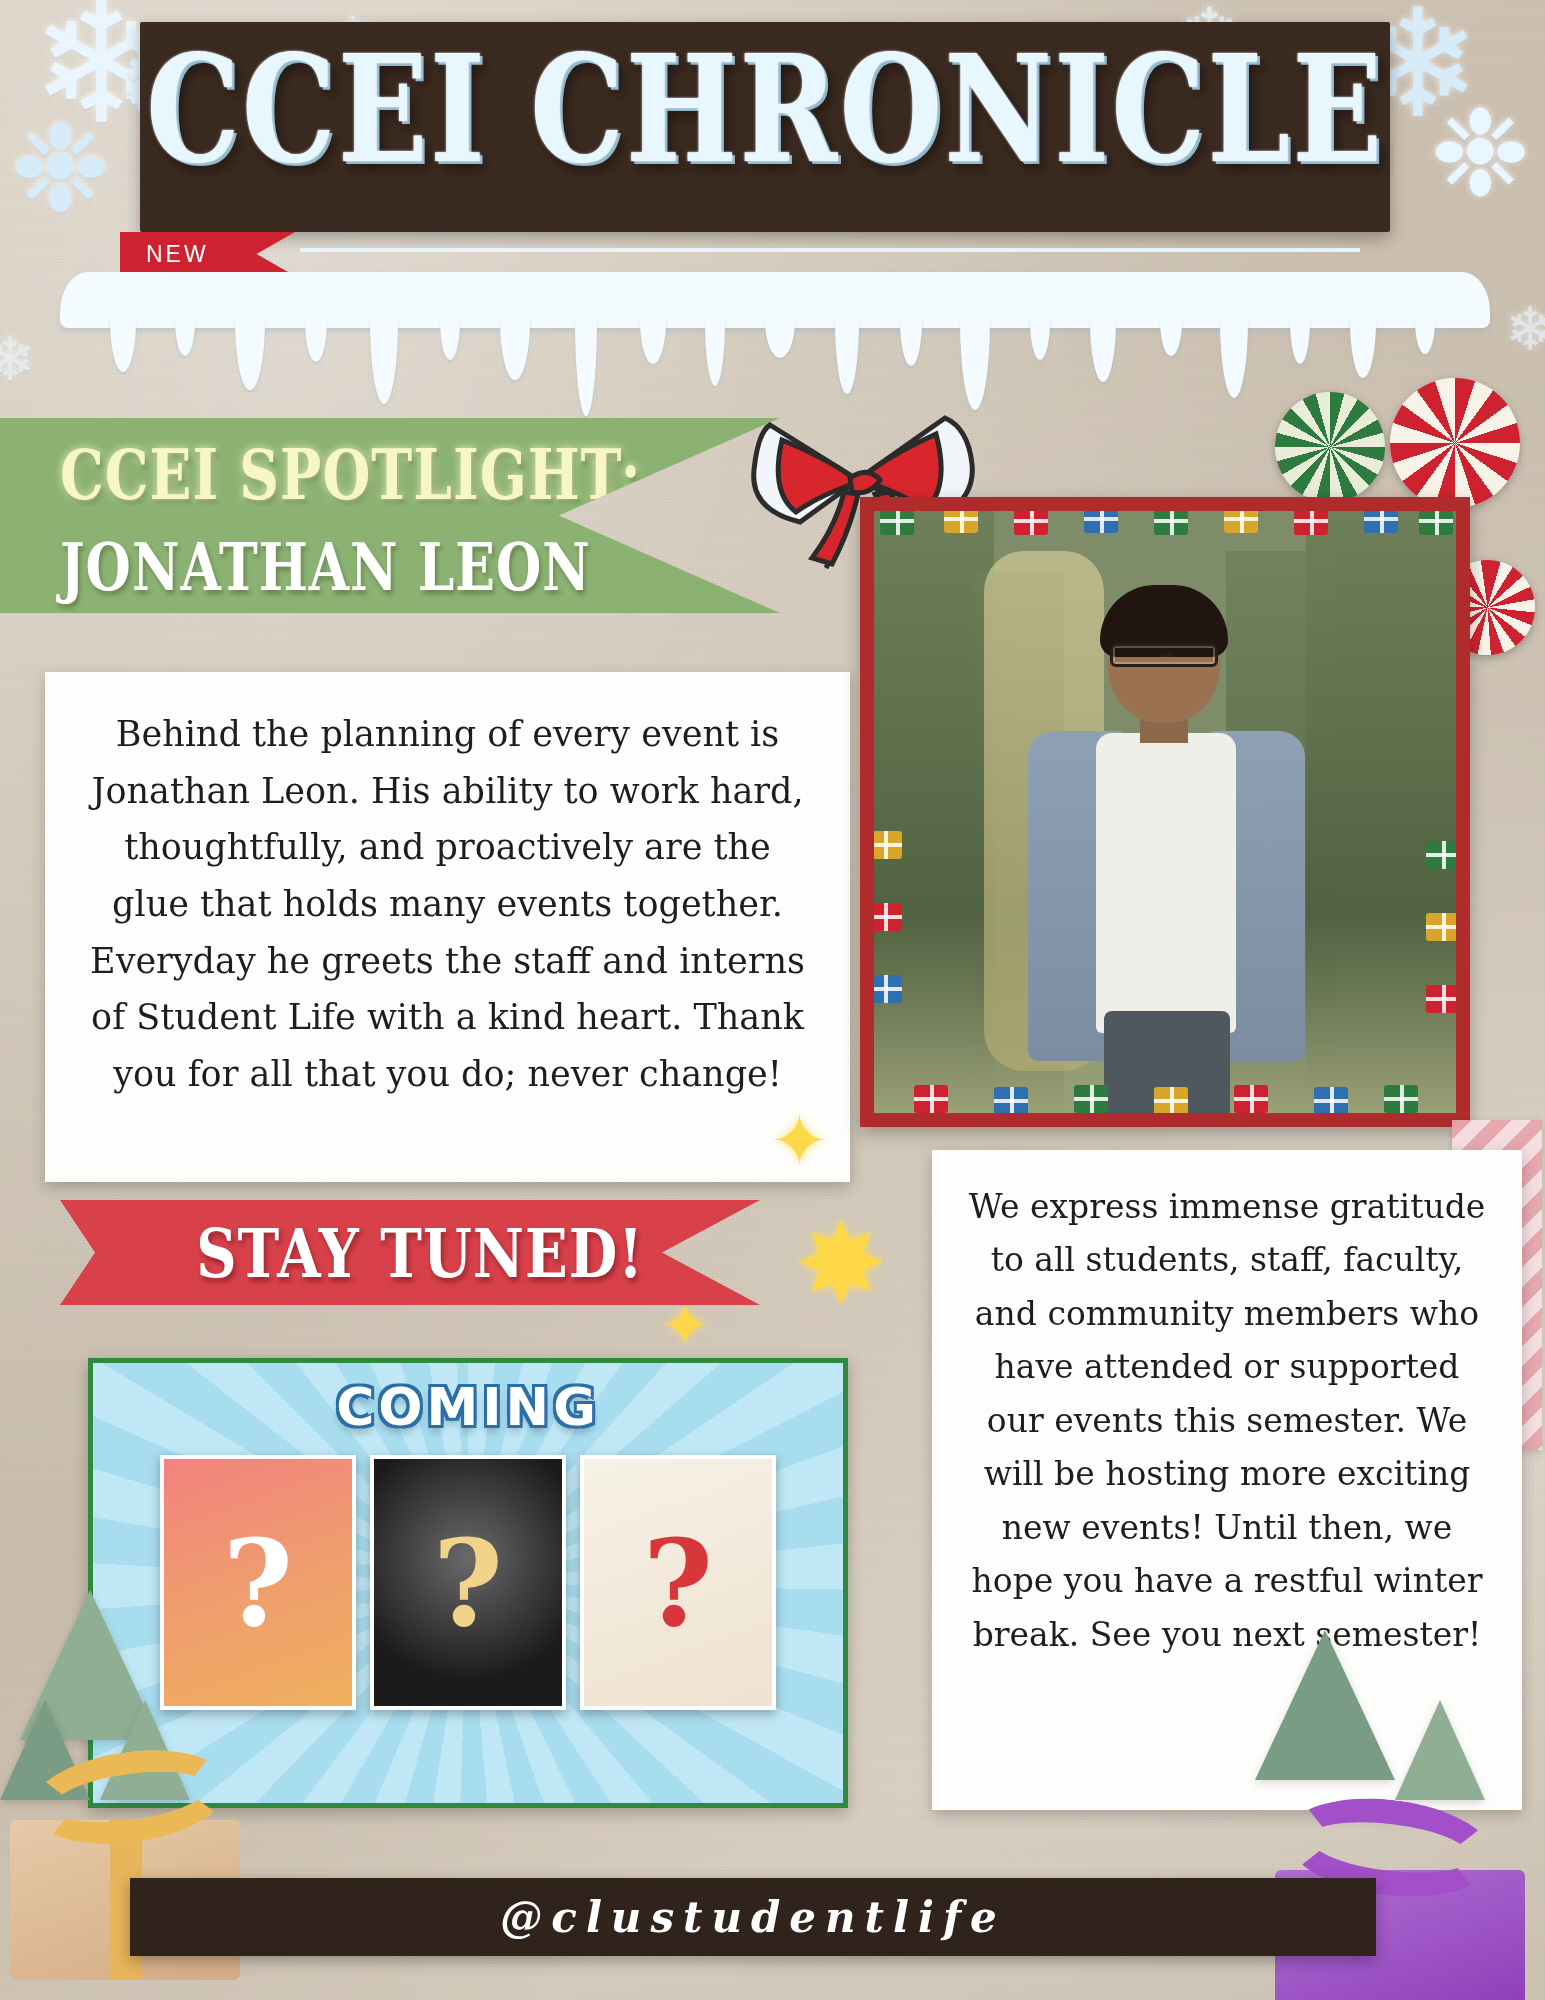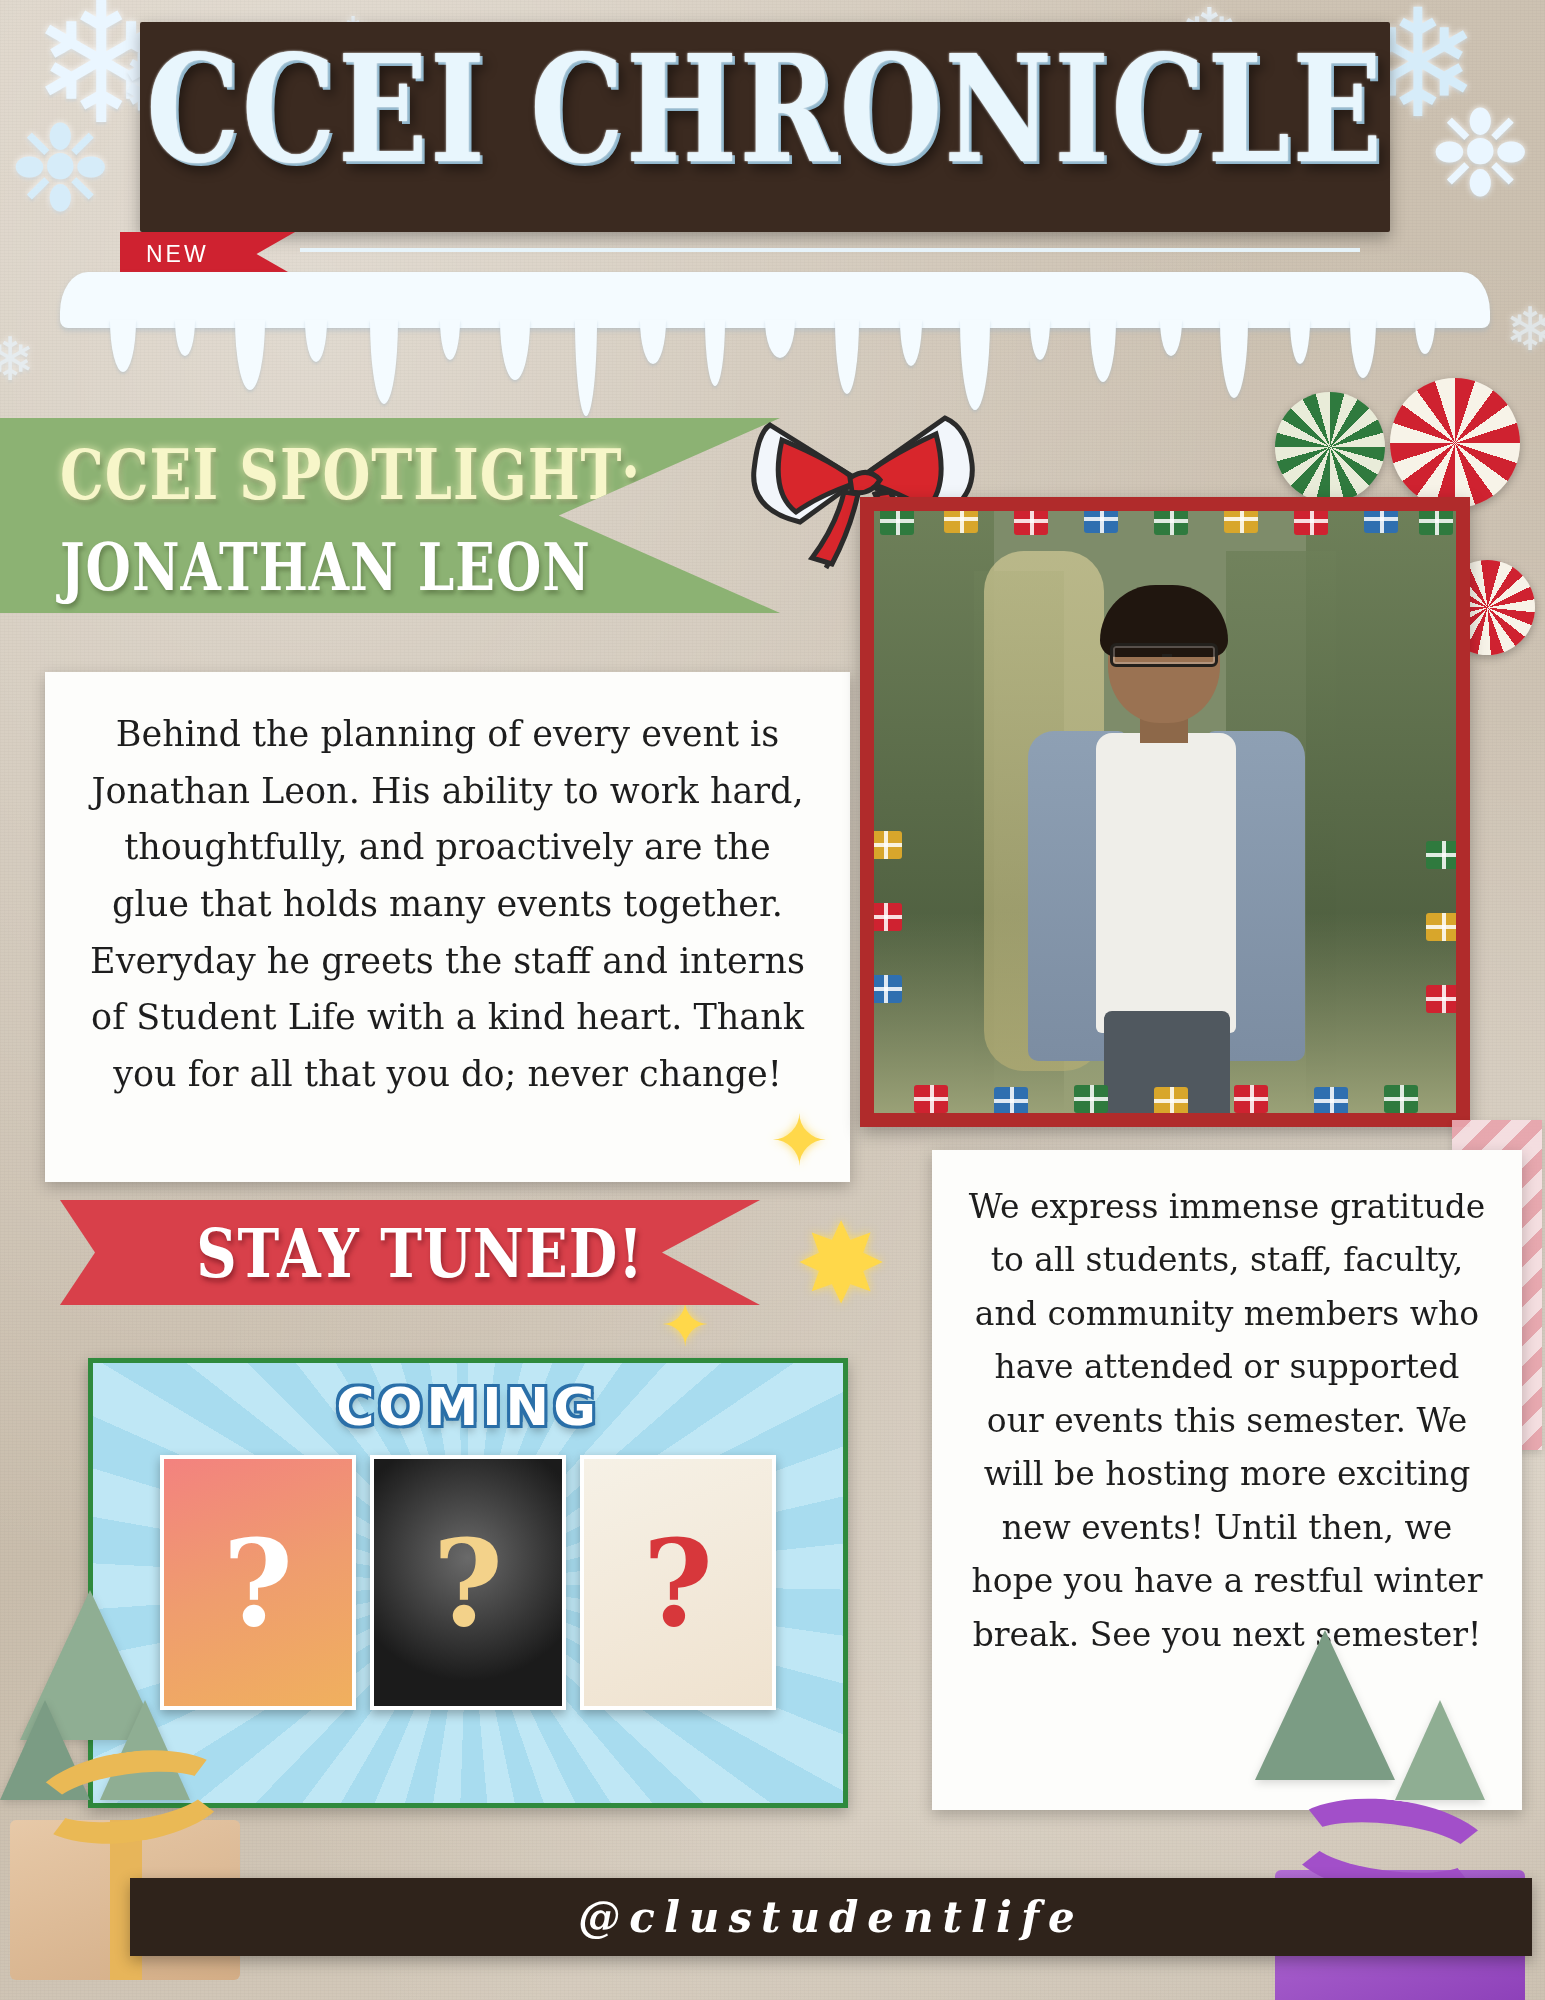--- a/index.html
+++ b/index.html
@@ -392,21 +392,21 @@
     color: #ffd84a;
     text-shadow: 0 0 10px rgba(255,220,90,.9);
     user-select: none;
   }
 
   
   #footer-band {
     position: absolute;
     left: 130px;
     top: 1878px;
-    width: 1402px;
+    width: 1246px;
     height: 78px;
     background: #2f231b;
     display: flex;
     align-items: center;
     justify-content: center;
     box-shadow: 0 5px 14px rgba(0,0,0,.3);
   }
   #footer-handle {
     font-family: "DejaVu Serif", serif;
     font-style: italic;

